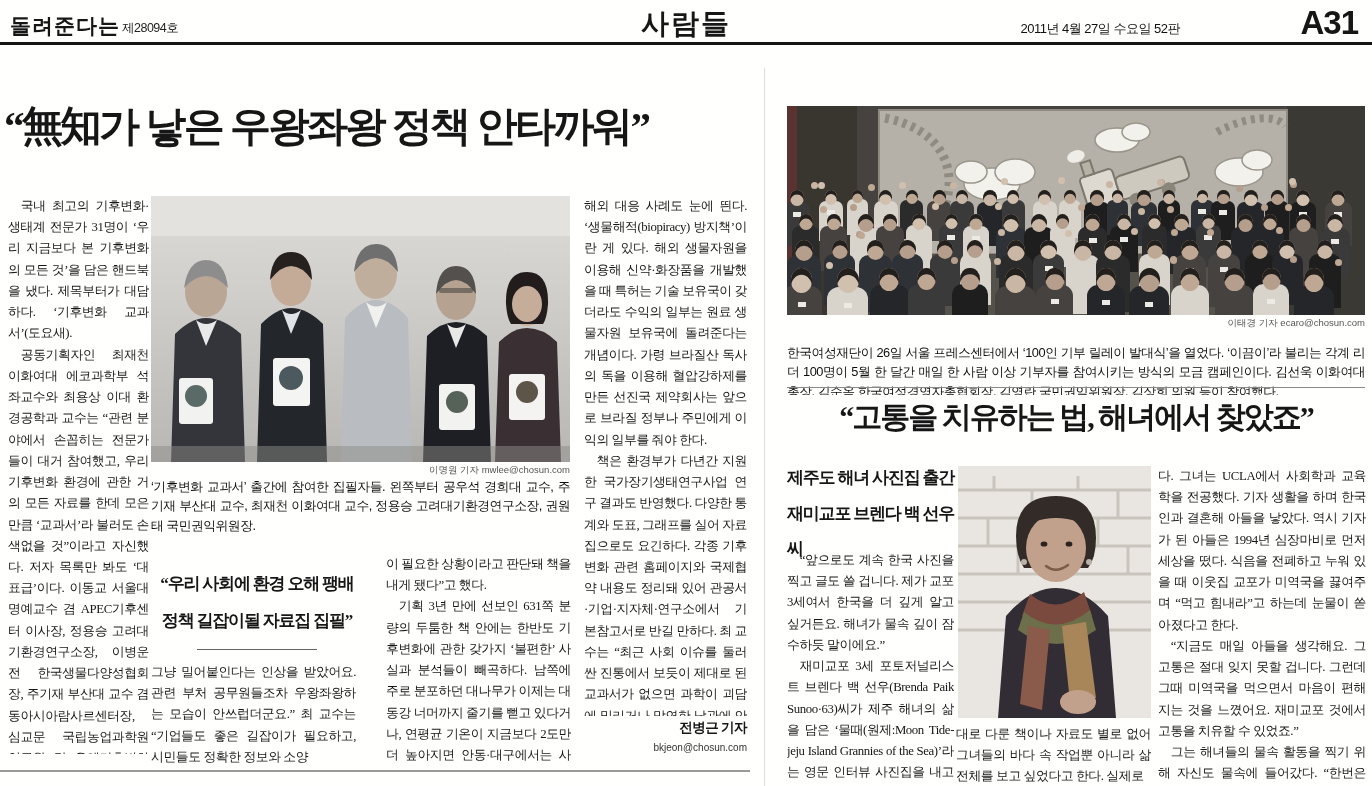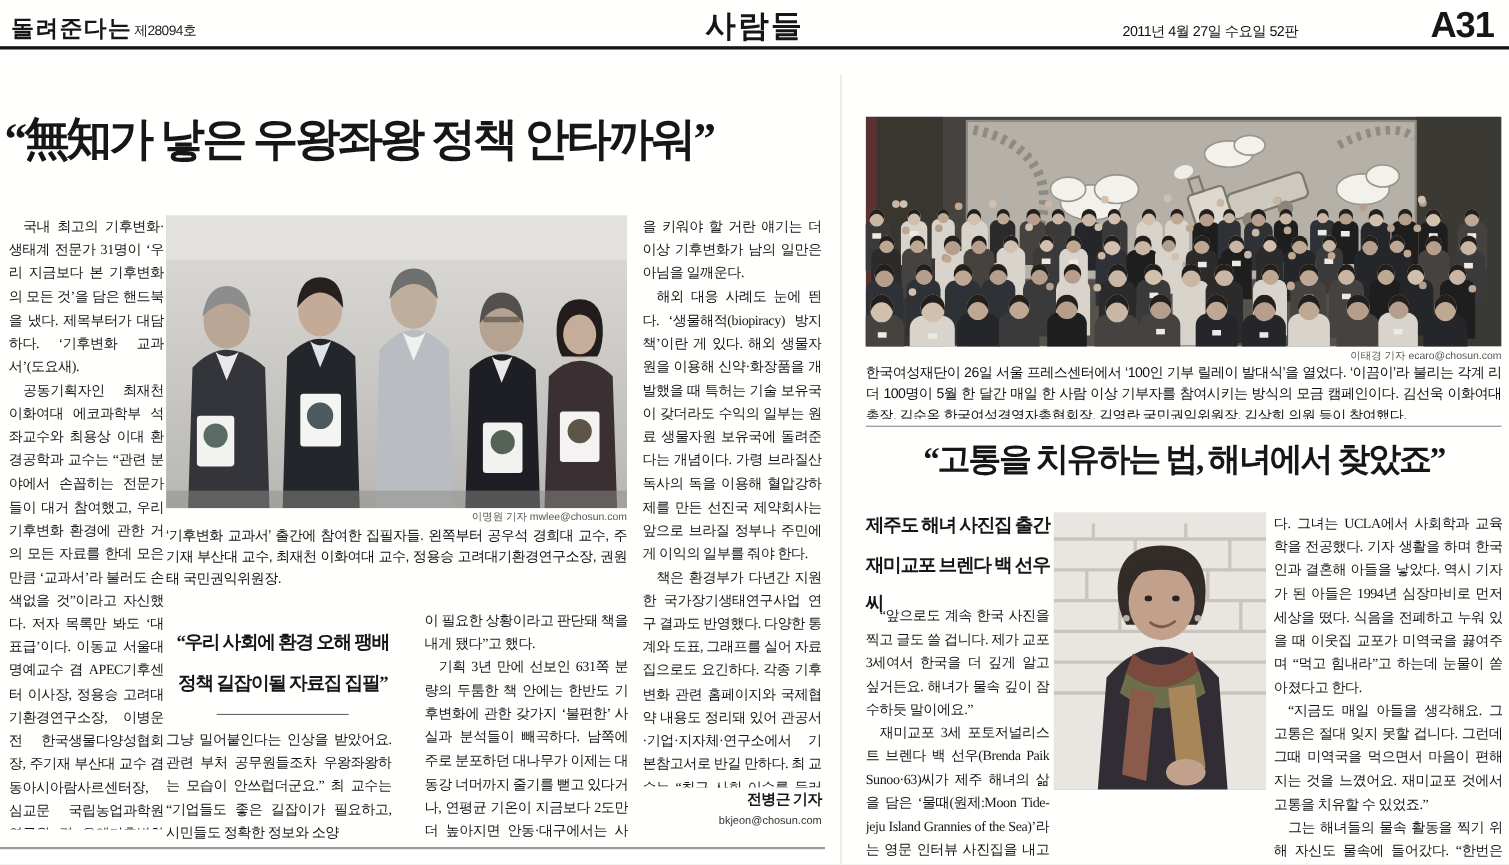--- a/index.html
+++ b/index.html
@@ -47,21 +47,21 @@
   .photo{overflow:hidden;background:#cfcfcf;}
   .photo1{left:151px;top:196px;width:419px;height:266px;}
   .photo2{left:787px;top:106px;width:578px;height:209px;}
   .photo3{left:958px;top:466px;width:193px;height:252px;}
   #group-crowd{position:absolute;left:0;top:0;width:100%;height:100%;}
   #group-crowd div{position:absolute;}
 
   
   .rt-kicker{left:787px;top:73px;font-size:19px;font-weight:600;letter-spacing:-1px;}
   .credit2{left:787px;top:317px;width:578px;}
-  .caption2{left:787px;top:329px;width:578px;height:52px;overflow:hidden;}
+  .caption2{left:787px;top:343px;width:578px;height:52px;overflow:hidden;}
 
   
   .rb-headline{left:787px;top:397px;width:578px;text-align:center;font-size:30px;font-weight:600;letter-spacing:-2px;white-space:nowrap;}
   .rb-subheads{left:787px;top:460px;width:170px;font-size:17px;font-weight:bold;line-height:2.1;letter-spacing:-1.2px;}
   .rb-col1{left:787px;top:550px;width:167px;height:236px;}
   .rb-col2{left:956px;top:724px;width:195px;height:62px;}
   .rb-col3{left:1158px;top:466px;width:208px;height:320px;}
 </style>
 </head>
 <body>
@@ -144,21 +144,20 @@
   <div class="abs pq-rule"></div>
 
   <div class="abs bodycol cont col2">
       <p>그냥 밀어붙인다는 인상을 받았어요. 관련 부처 공무원들조차 우왕좌왕하는 모습이 안쓰럽더군요.” 최 교수는 “기업들도 좋은 길잡이가 필요하고, 시민들도 정확한 정보와 소양</p>
     </div>
   <div class="abs bodycol cont col3">
       <p>이 필요한 상황이라고 판단돼 책을 내게 됐다”고 했다.</p>
       <p>기획 3년 만에 선보인 631쪽 분량의 두툼한 책 안에는 한반도 기후변화에 관한 갖가지 ‘불편한’ 사실과 분석들이 빼곡하다. 남쪽에 주로 분포하던 대나무가 이제는 대동강 너머까지 줄기를 뻗고 있다거나, 연평균 기온이 지금보다 2도만 더 높아지면 안동·대구에서는 사과 대신 망고, 파파야 같은 열대·아열대 작물</p>
     </div>
   <div class="abs bodycol cont col4">
-      <p>을 키워야 할 거란 얘기는 더 이상 기후변화가 남의 일만은 아님을 일깨운다.</p>
       <p>해외 대응 사례도 눈에 띈다. ‘생물해적(biopiracy) 방지책’이란 게 있다. 해외 생물자원을 이용해 신약·화장품을 개발했을 때 특허는 기술 보유국이 갖더라도 수익의 일부는 원료 생물자원 보유국에 돌려준다는 개념이다. 가령 브라질산 독사의 독을 이용해 혈압강하제를 만든 선진국 제약회사는 앞으로 브라질 정부나 주민에게 이익의 일부를 줘야 한다.</p>
       <p>책은 환경부가 다년간 지원한 국가장기생태연구사업 연구 결과도 반영했다. 다양한 통계와 도표, 그래프를 실어 자료집으로도 요긴하다. 각종 기후변화 관련 홈페이지와 국제협약 내용도 정리돼 있어 관공서·기업·지자체·연구소에서 기본참고서로 반길 만하다. 최 교수는 “최근 사회 이슈를 둘러싼 진통에서 보듯이 제대로 된 교과서가 없으면 과학이 괴담에 밀리거나 막연한 낙관에 안주하게 된다”면서 “이 책이 기후변화에 관한 한 우리 사회의 기본 학습과 연구 자료로 활용될 수 있었으면 한다”고 말했다.</p>
     </div>
 
   <div class="abs l-byline">
     <span class="byline-name">전병근 기자</span>
     <span class="byline-email">bkjeon@chosun.com</span>
   </div>
   <div class="abs l-bottom-rule"></div>
 
@@ -447,19 +446,22 @@
         <circle cx="131" cy="96" r="3" fill="#b8b2a8"></circle>
       <path d="M40 252 L48 150 Q72 122 98 122 Q126 122 150 150 L158 252Z" fill="#322c34"></path>
 
       <path d="M72 128 Q98 150 126 126 L134 150 Q98 178 64 150Z" fill="#7a4a3e"></path>
       <path d="M66 146 Q98 172 132 144 L138 164 Q98 192 60 164Z" fill="#6c6f4a"></path>
       <path d="M104 160 L128 156 L138 232 L112 236Z" fill="#a8865a"></path>
       <path d="M70 160 L92 164 L84 244 L62 238Z" fill="#8a5a4a"></path>
       <ellipse cx="120" cy="236" rx="18" ry="12" fill="#c2a18c"></ellipse>
     </svg>
   </div>
+  <div class="abs bodycol cont rb-col2">
+      <p>대로 다룬 책이나 자료도 별로 없어 그녀들의 바다 속 작업뿐 아니라 삶 전체를 보고 싶었다고 한다. 실제로</p>
+    </div>
   <div class="abs bodycol cont rb-col3">
       <p>다. 그녀는 UCLA에서 사회학과 교육학을 전공했다. 기자 생활을 하며 한국인과 결혼해 아들을 낳았다. 역시 기자가 된 아들은 1994년 심장마비로 먼저 세상을 떴다. 식음을 전폐하고 누워 있을 때 이웃집 교포가 미역국을 끓여주며 “먹고 힘내라”고 하는데 눈물이 쏟아졌다고 한다.</p>
       <p>“지금도 매일 아들을 생각해요. 그 고통은 절대 잊지 못할 겁니다. 그런데 그때 미역국을 먹으면서 마음이 편해지는 것을 느꼈어요. 재미교포 것에서 고통을 치유할 수 있었죠.”</p>
       <p>그는 해녀들의 물속 활동을 찍기 위해 자신도 물속에 들어갔다. “한번은 어떤 해녀가 ‘조류가 강해지니 빨리 나가 짐 챙기지 않으면 다 쓸려</p>
     </div>
 
 </div>
 
 </body></html>

